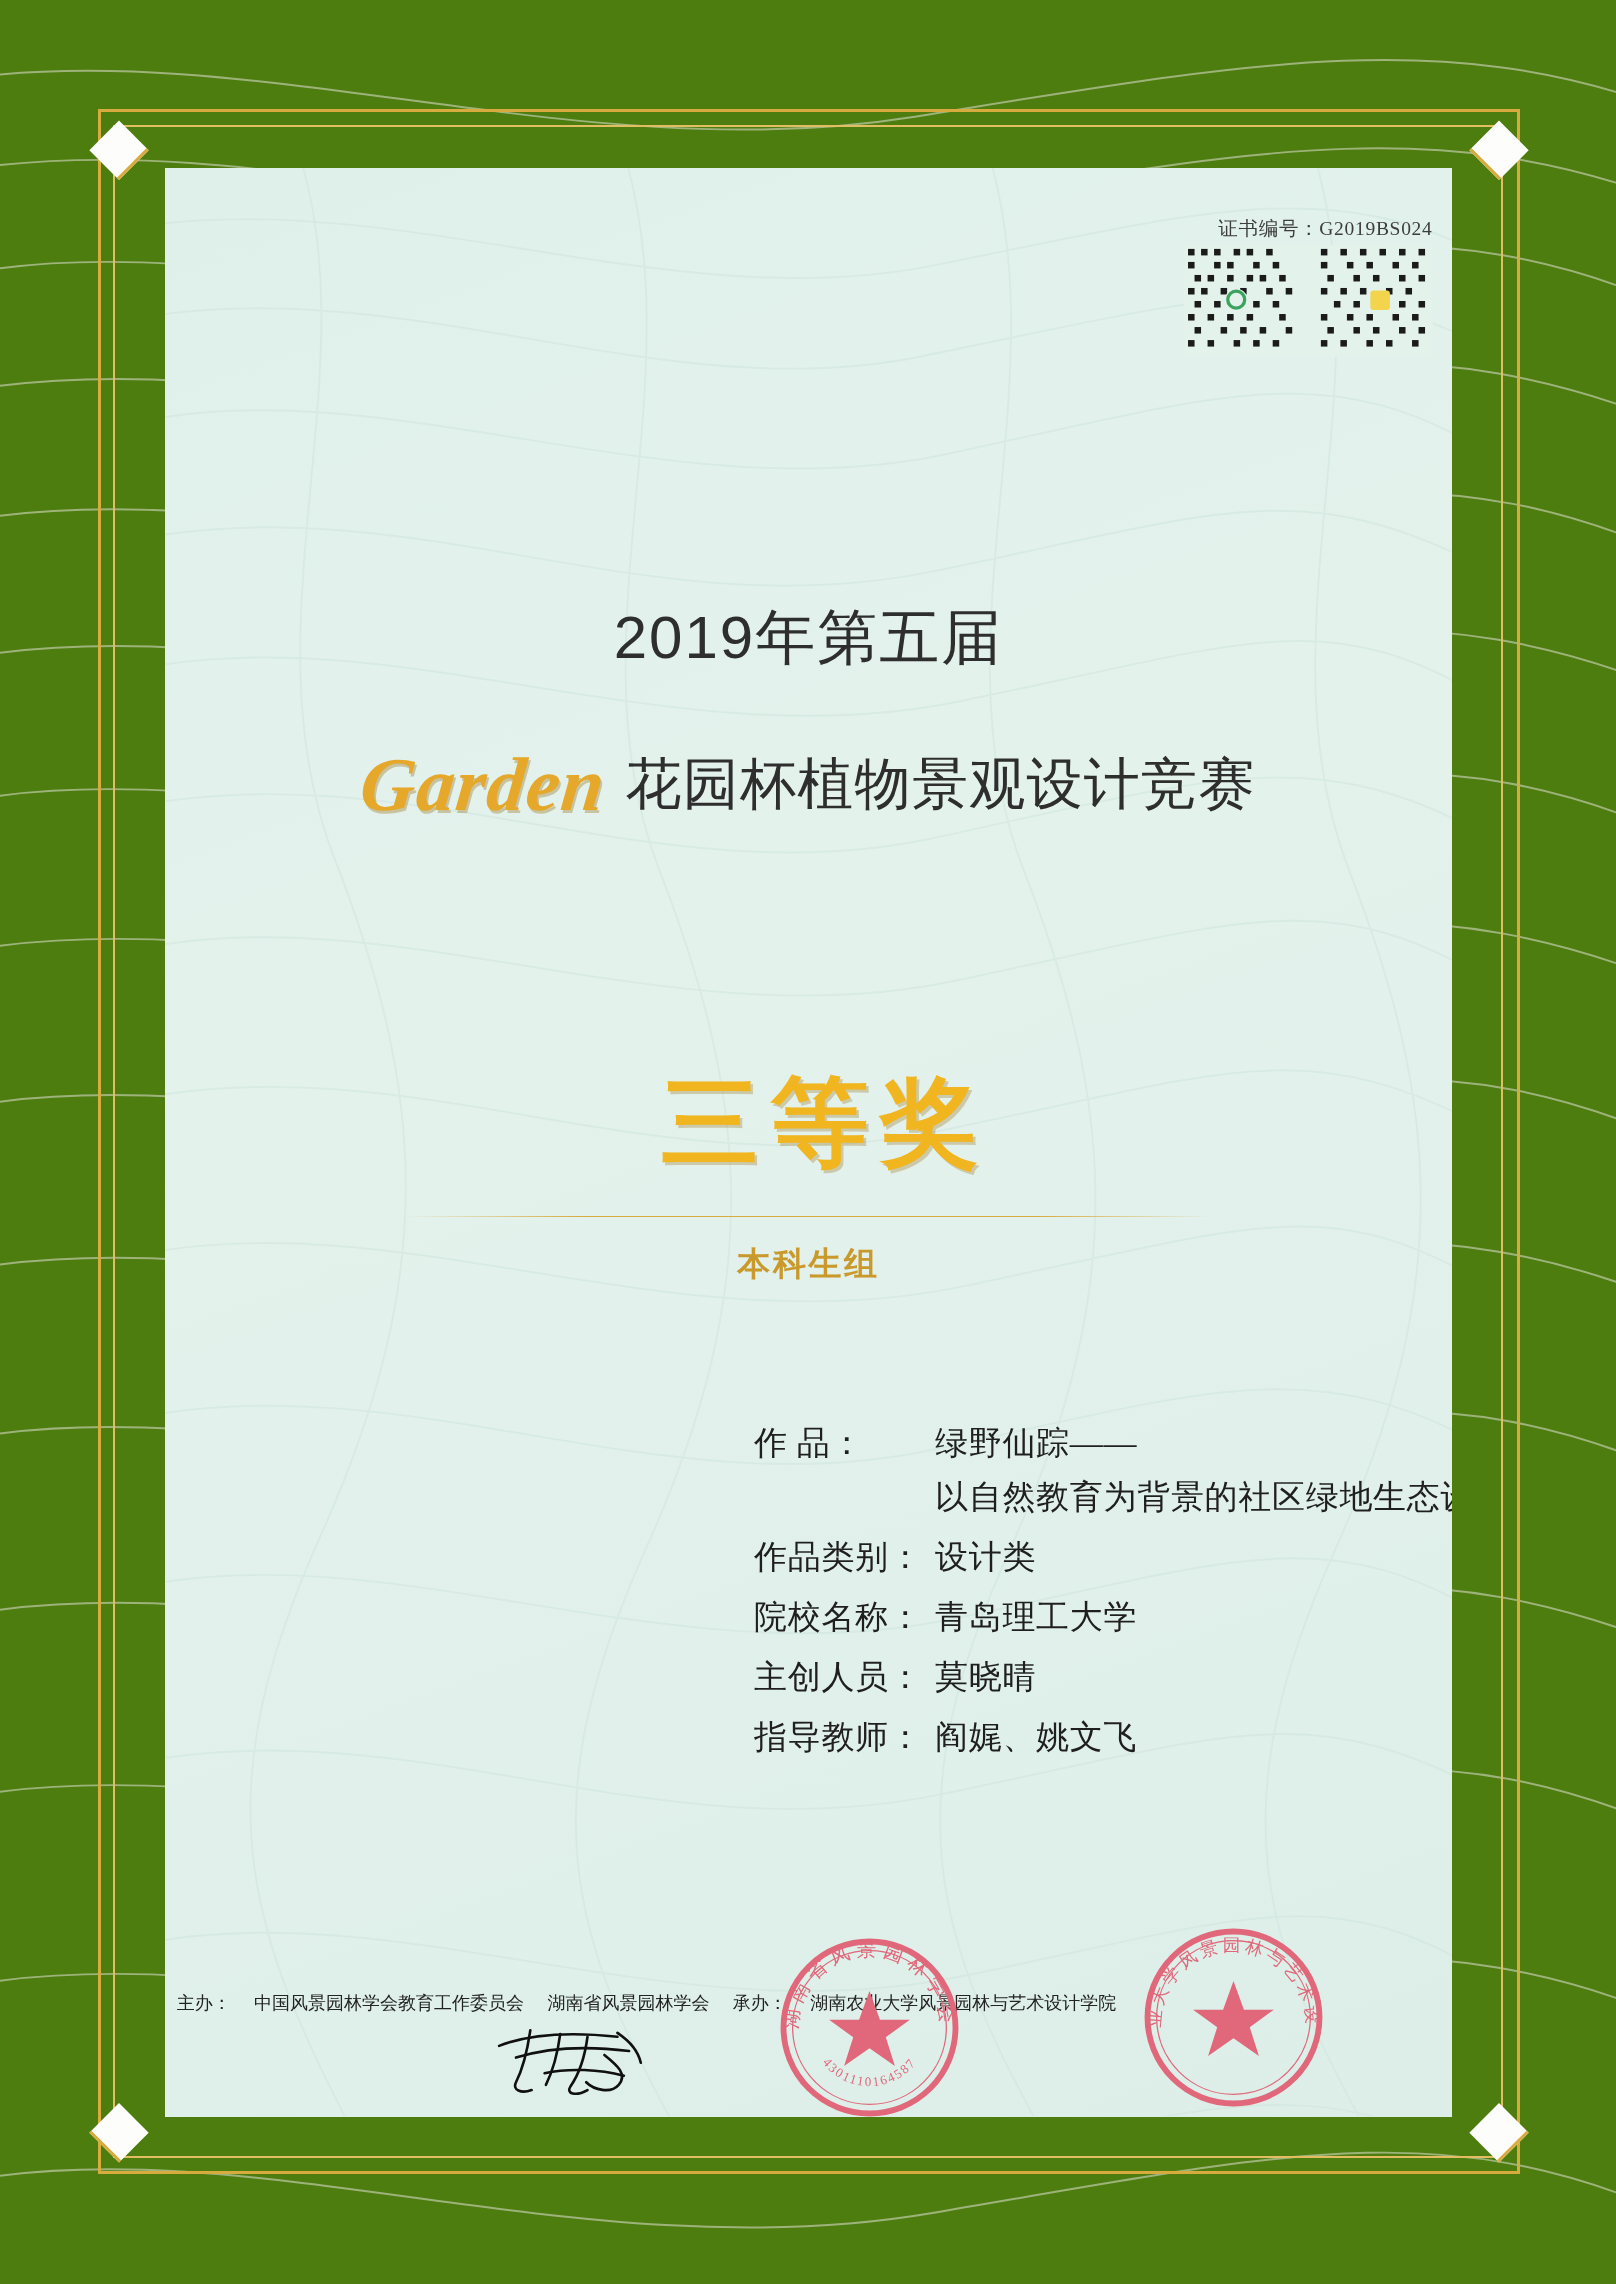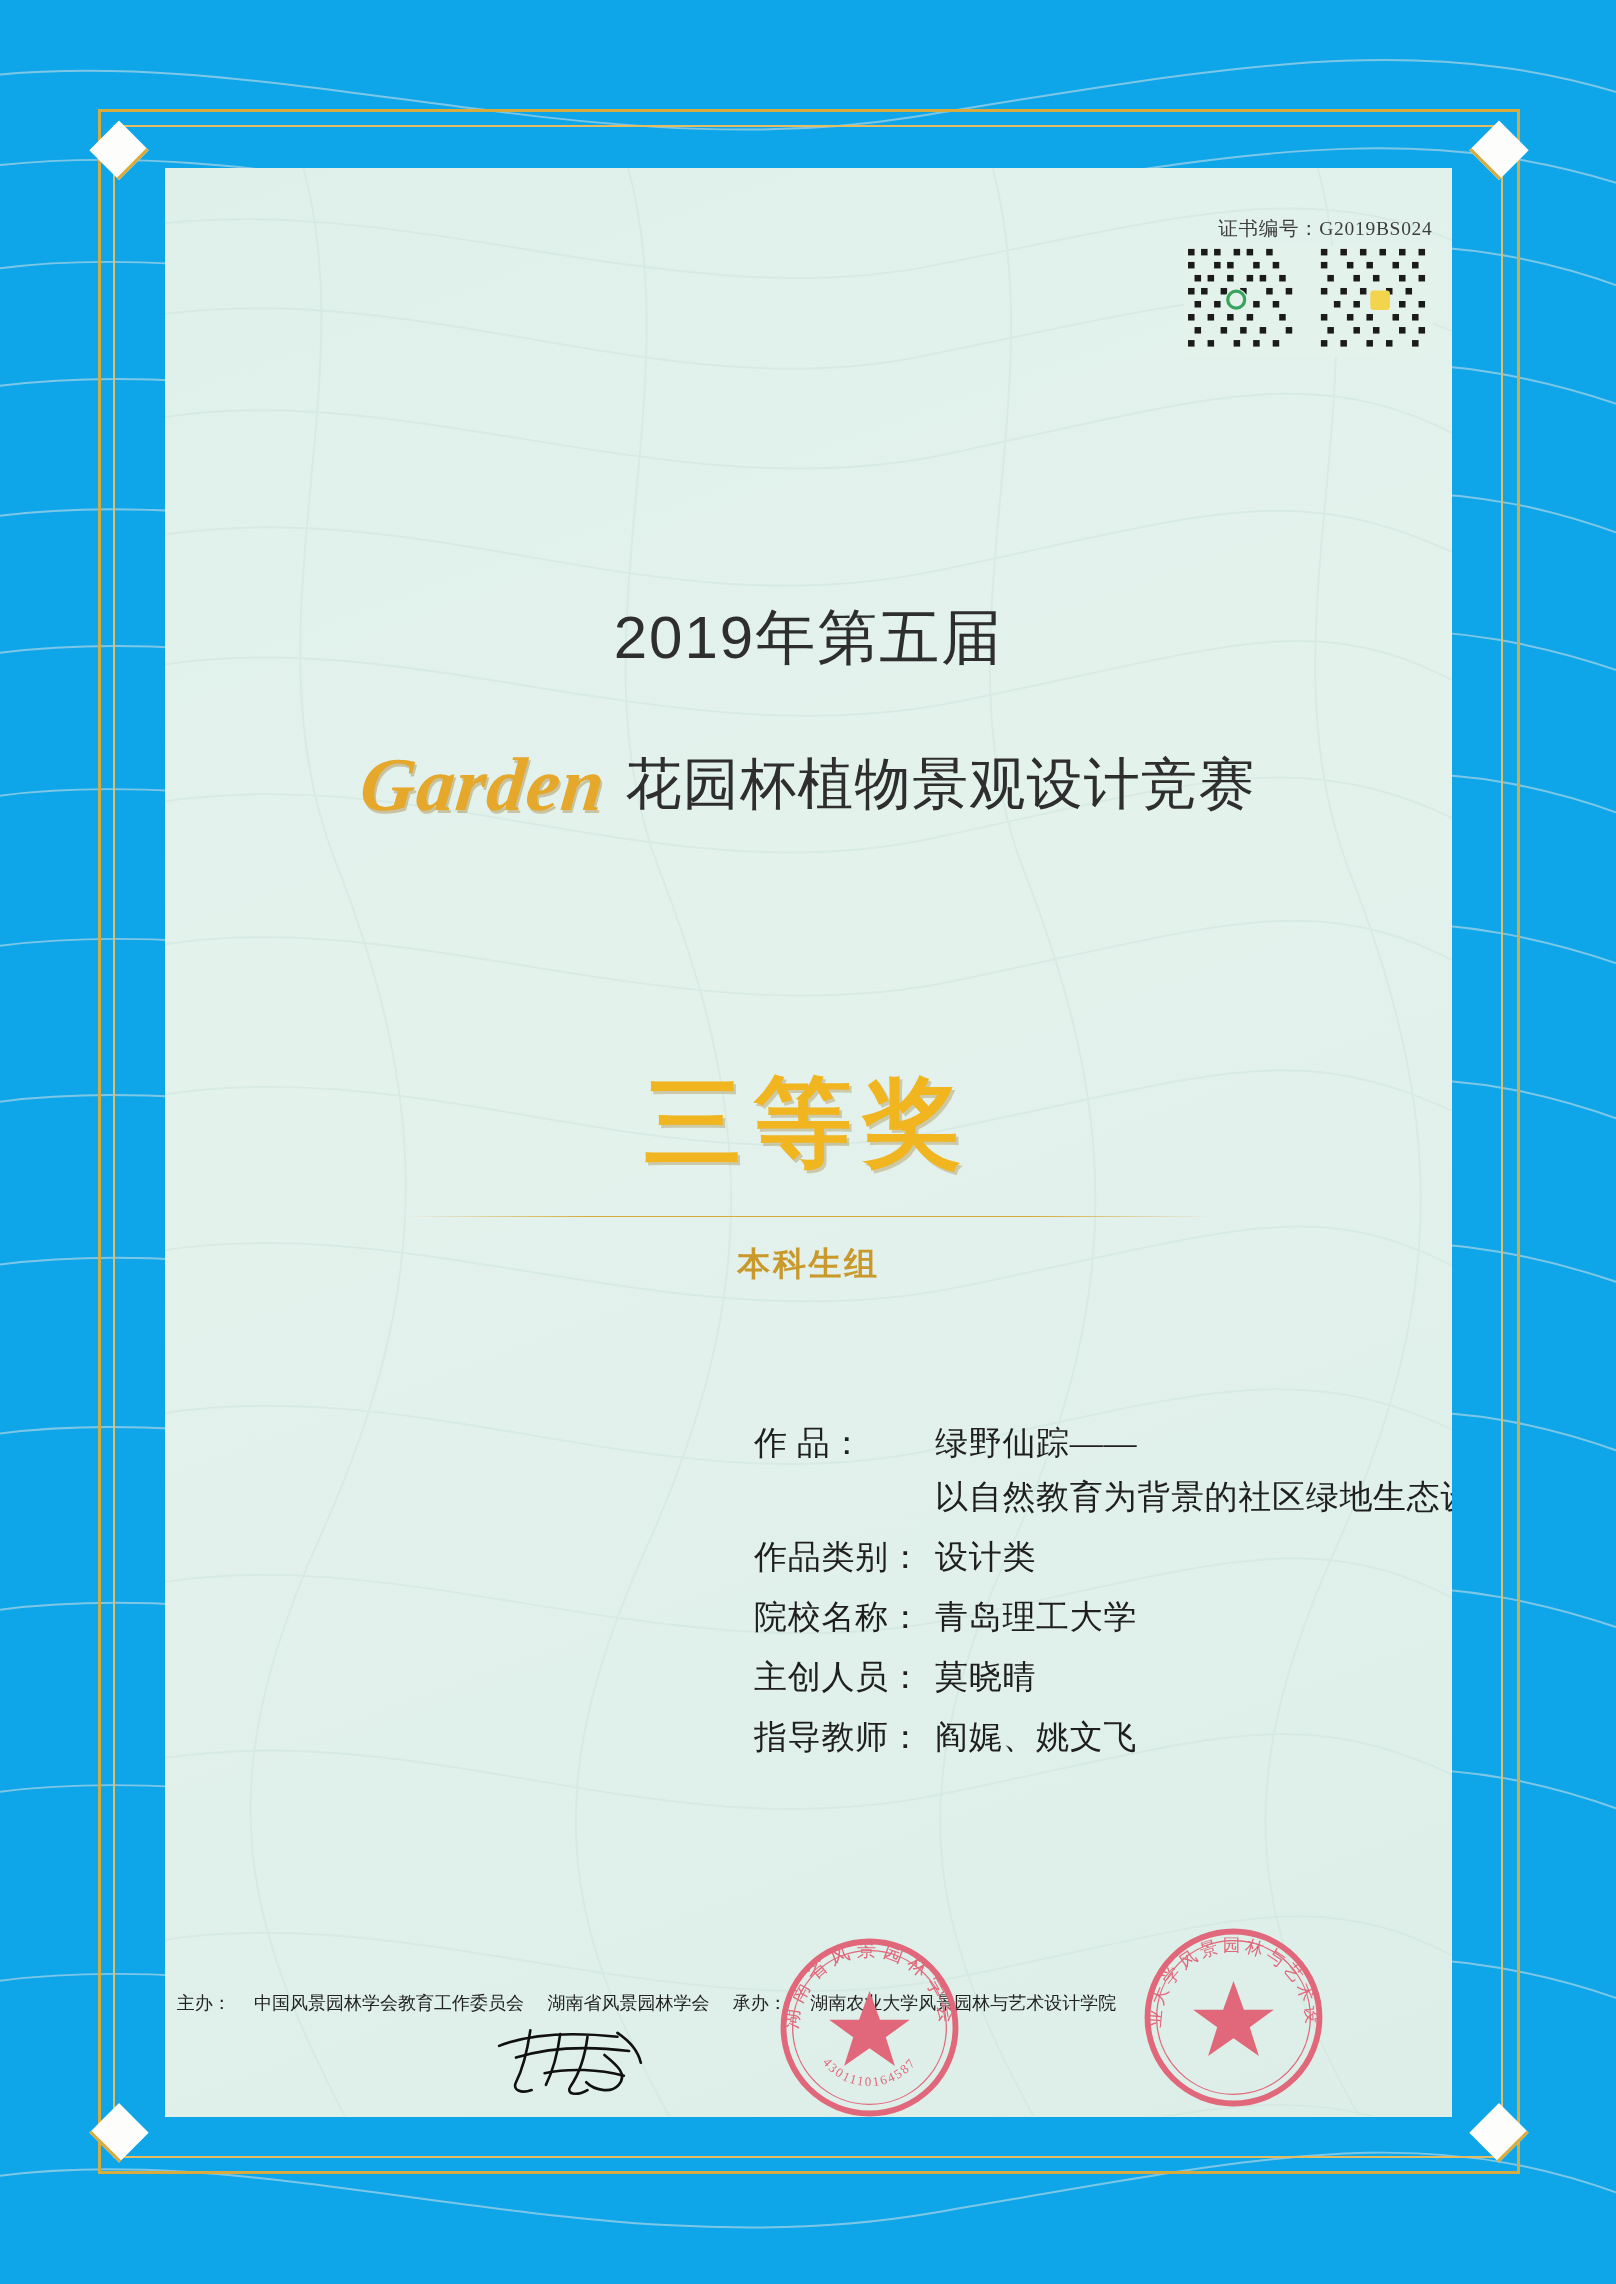--- a/index.html
+++ b/index.html
@@ -12,21 +12,21 @@
     height: 2284px;
     font-family: "Liberation Sans", sans-serif;
     position: relative;
     overflow: hidden;
   }
 
   
   .page {
     position: absolute;
     inset: 0;
-    background: #0ea5e9;
+    background: #4d7c0f;
   }
   .page-texture {
     position: absolute;
     inset: 0;
     opacity: 0.5;
   }
 
   
   .frame-outer {
     position: absolute;
@@ -143,20 +143,21 @@
     top: 890px;
     left: 0;
     width: 100%;
     text-align: center;
     font-family: "Liberation Serif", serif;
     font-weight: bold;
     font-size: 98px;
     color: #f0b51f;
     letter-spacing: 11.7px;
     text-shadow: 2.6px 3.3px 0 rgba(150,110,20,0.30);
+    padding-left: 17px;
   }
   .divider {
     position: absolute;
     top: 1048px;
     left: 241px;
     width: 807px;
     height: 1.3px;
     background: linear-gradient(to right, rgba(216,171,63,0), #d8ab3f 22%, #d8ab3f 78%, rgba(216,171,63,0));
   }
   .group {

